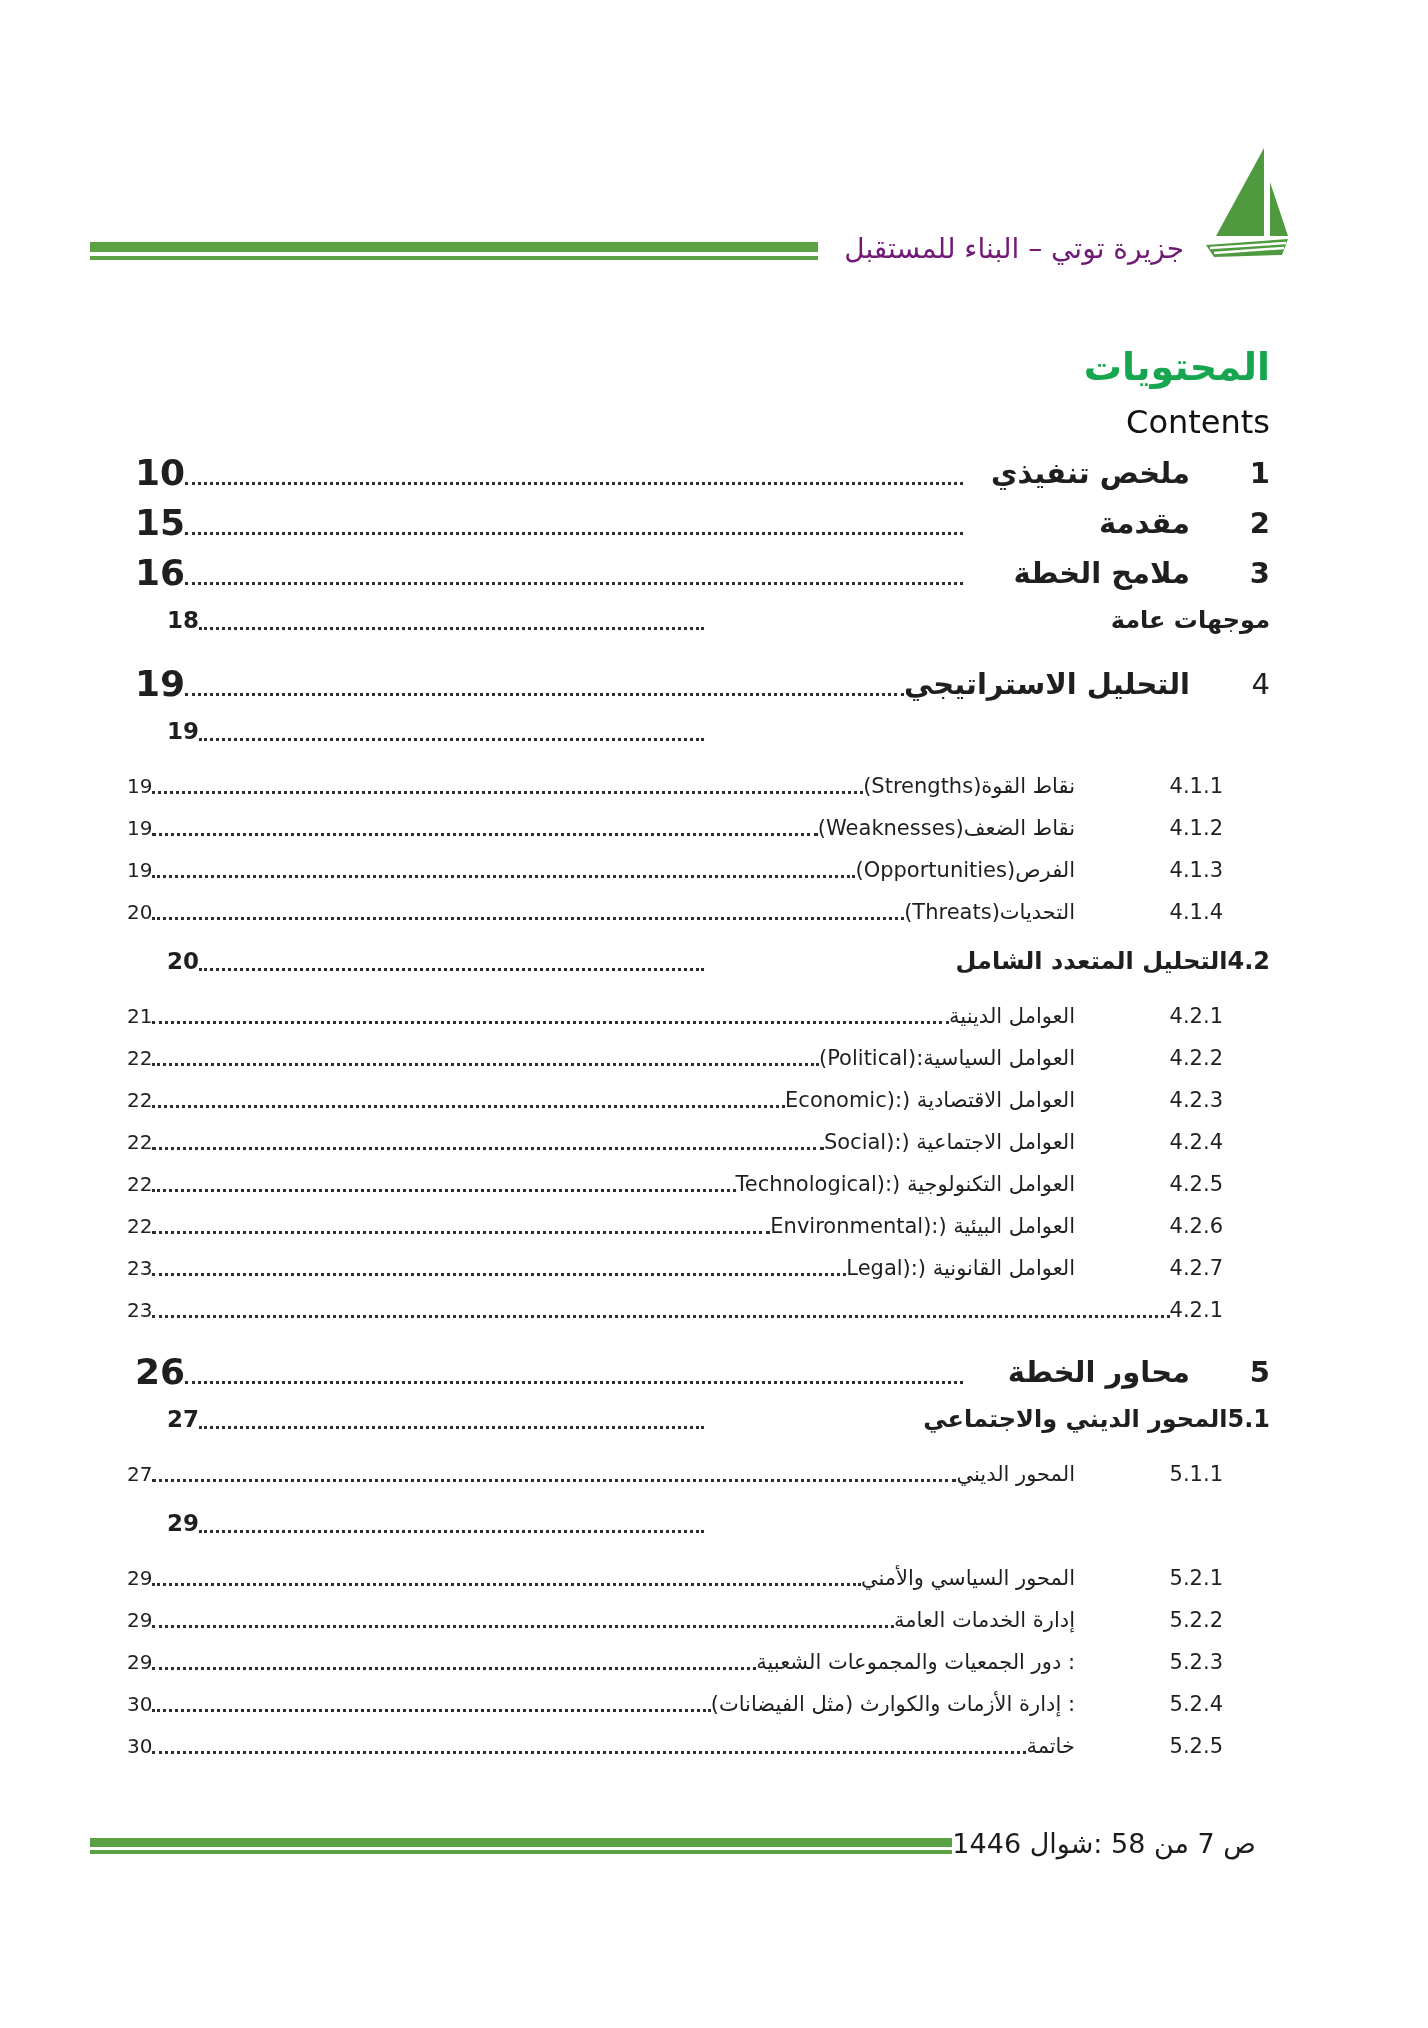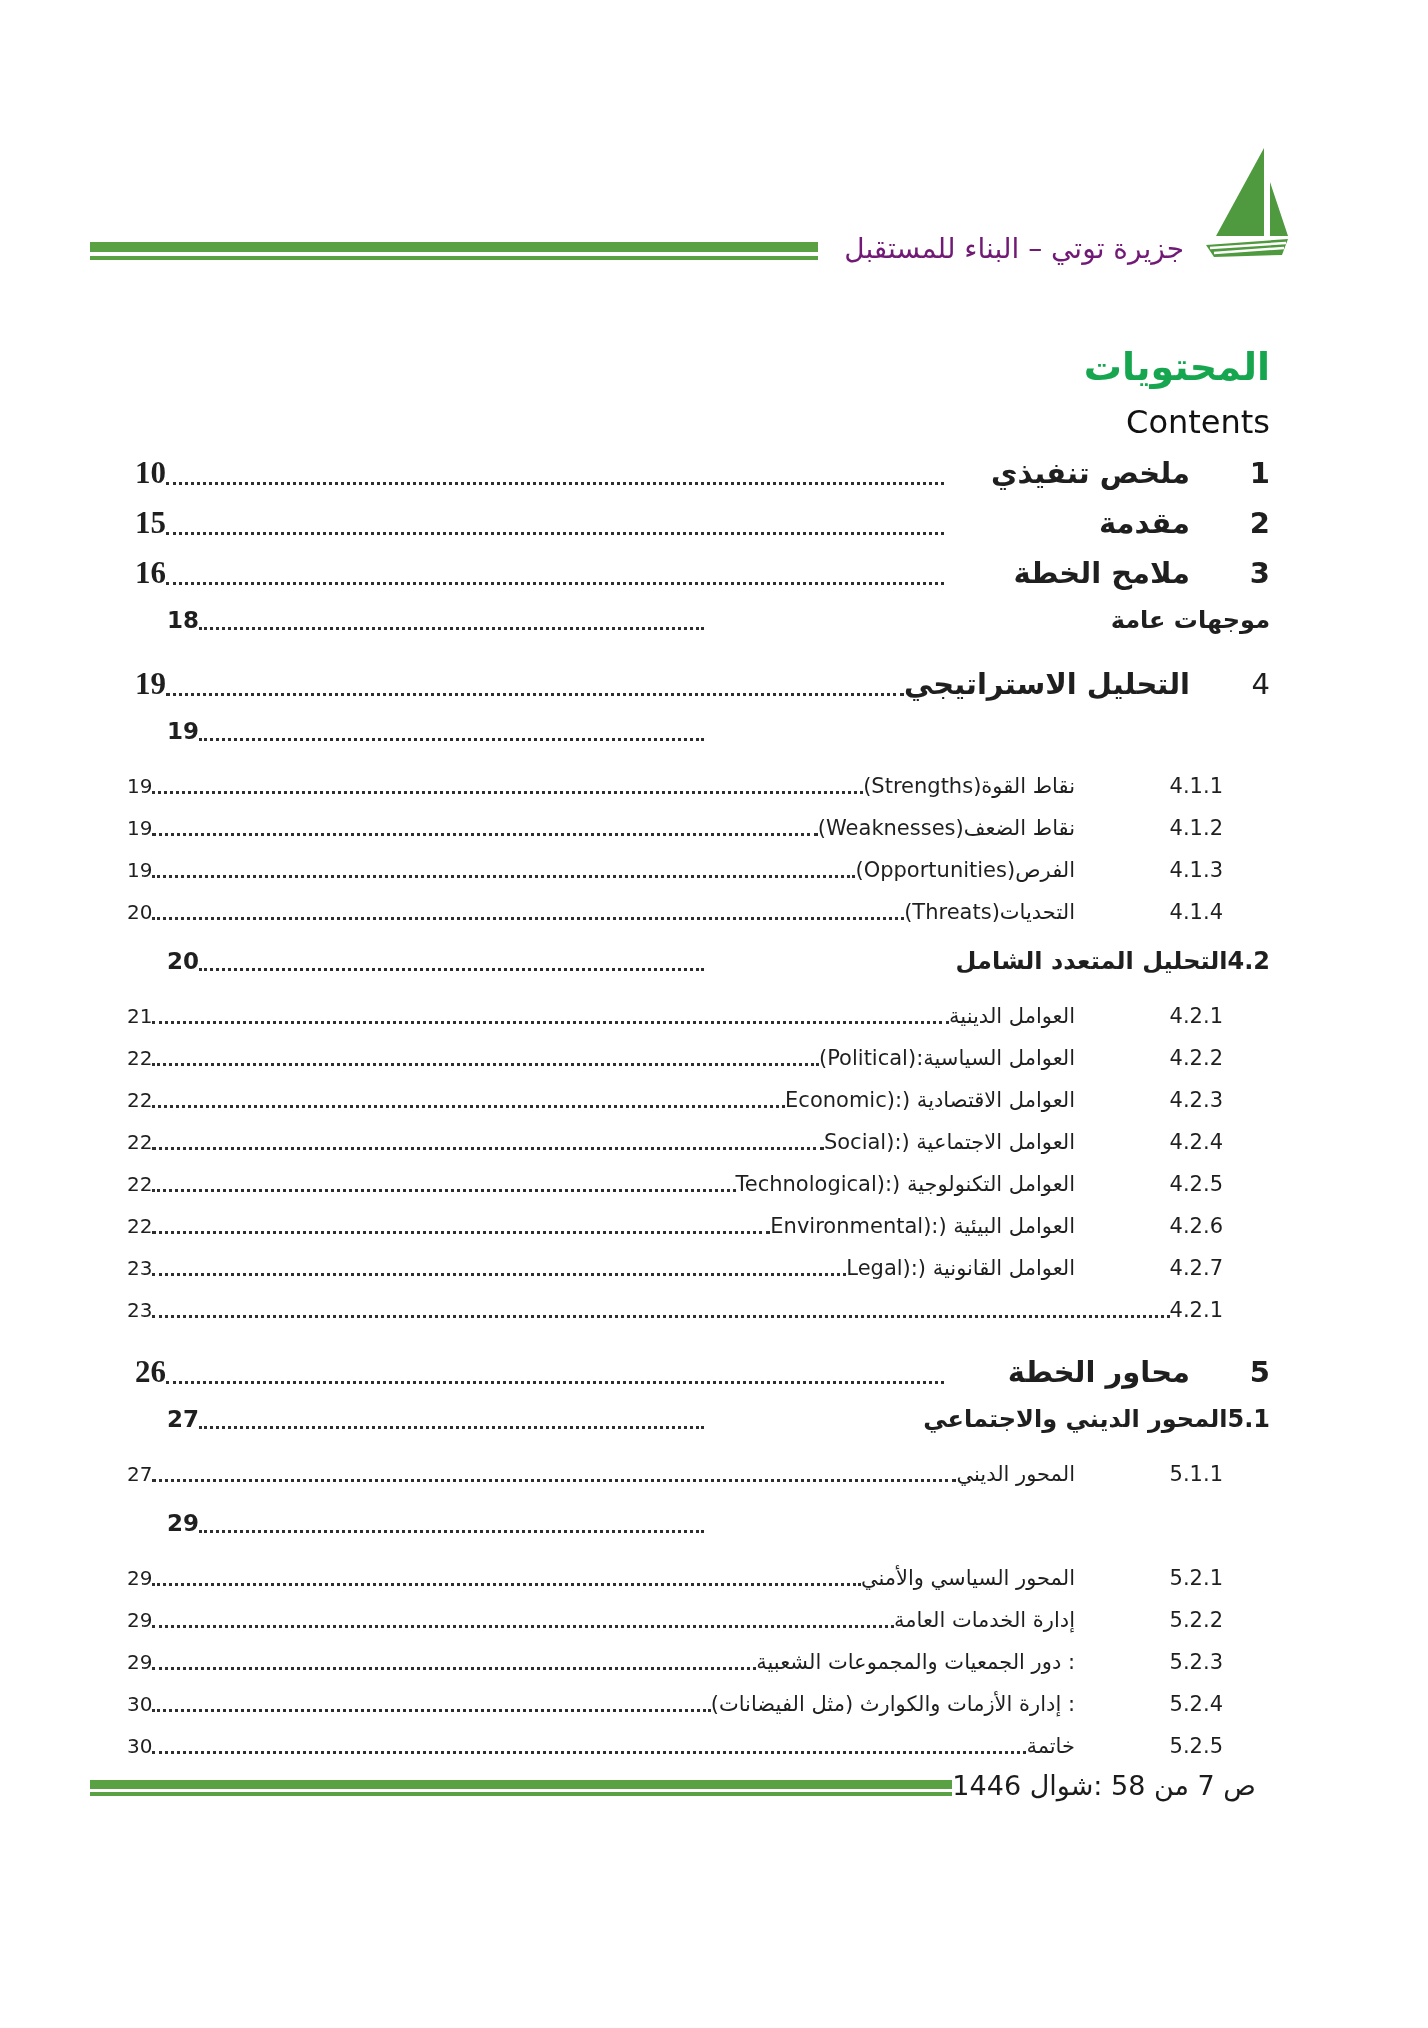--- a/index.html
+++ b/index.html
@@ -46,42 +46,42 @@
   .toc-row .leader{
     border-bottom:3px dotted #2e2e2e;height:4px;align-self:flex-end;
     margin-bottom:6px;flex:0 0 auto;
   }
   .toc-row .pg{flex:0 0 auto;}
   
   .l1{font-size:29px;line-height:36px;font-weight:bold;padding-left:30px;margin-top:30px;}
   .l1 .num{min-width:80px;}
   .l1 .leader{width:778px;flex:0 1 778px;}
   .l1 .gap{display:block;}
-  .l1 .pg{font-size:31px;font-family:Liberation Serif, serif;}
+  .l1 .pg{font-size:36px;}
   .l1+.l1{margin-top:14px;}
   .l1+.l2{margin-top:14px;}
   
   .l2{font-size:24px;line-height:31px;font-weight:bold;padding-left:62px;margin-top:16px;}
   .l2 .leader{width:505px;flex:0 1 505px;}
   .l2 .pg{font-size:23px;}
   .l3+.l2{margin-top:20px;}
   
   .l3{font-size:21px;line-height:27px;font-weight:normal;padding-left:22px;margin-top:15px;}
   .l3 .num{min-width:195px;padding-left:0;box-sizing:border-box;padding-right:47px;}
   .l3 .leader{flex:1 1 0;min-width:20px;}
   .l3 .pg{font-size:20px;}
   .l2+.l3{margin-top:26px;}
   .toc-row:first-child{margin-top:18px;}
   
   .fused .num{min-width:0;padding-right:47px;}
   .bold-title .title{font-weight:bold;font-size:22px;}
   .num-light .num{font-weight:400;}
   
   footer{
-    position:absolute;left:0;top:1770px;right:0;
+    position:absolute;left:0;top:1828px;right:0;
     display:flex;align-items:center;padding:0 158px 0 90px;
   }
   footer .rule-wrap{margin-top:4px;}
   footer .bar-thick{height:9px;}
   footer .bar-thin{height:4px;margin-top:3px;}
   .foot-text{
     white-space:nowrap;direction:rtl;font-size:27px;color:#1c1c1c;margin-right:0;margin-left:0;
     padding-right:14px;
   }
 </style>

